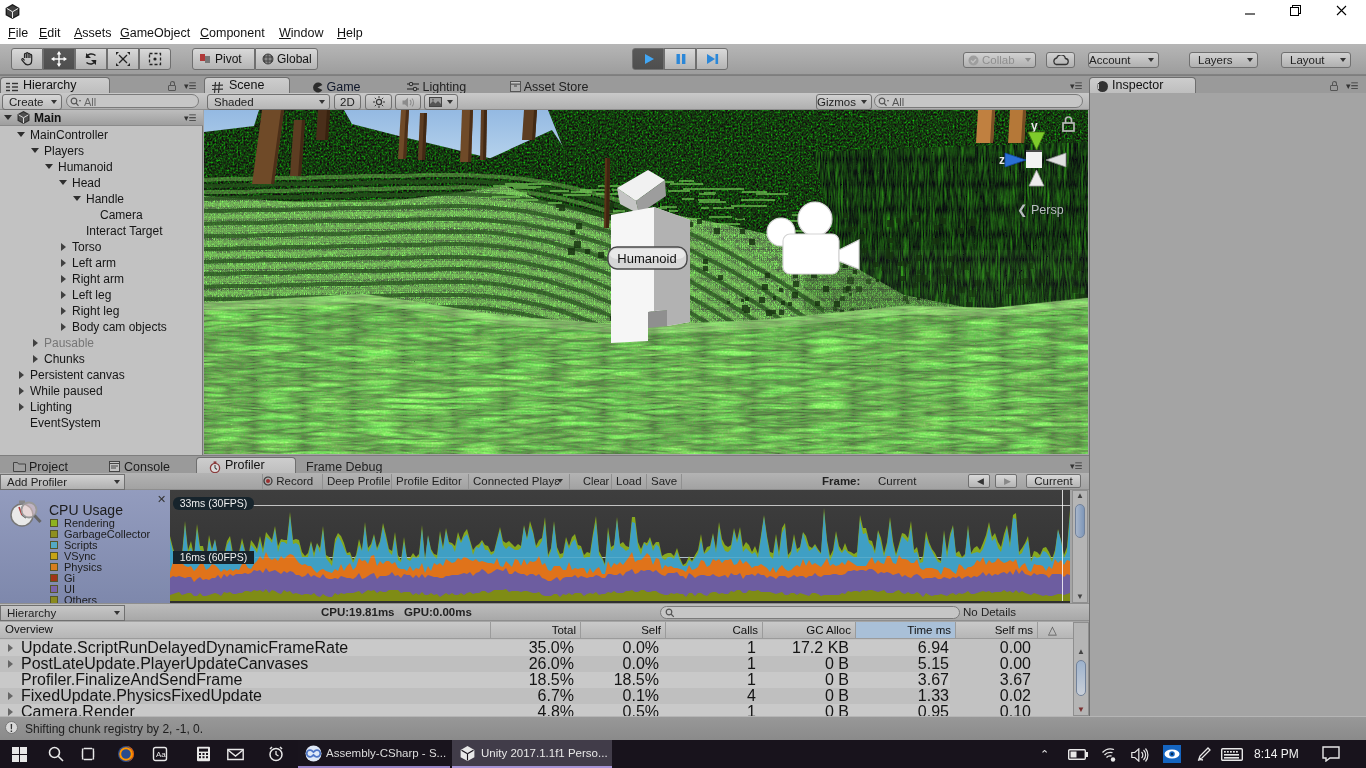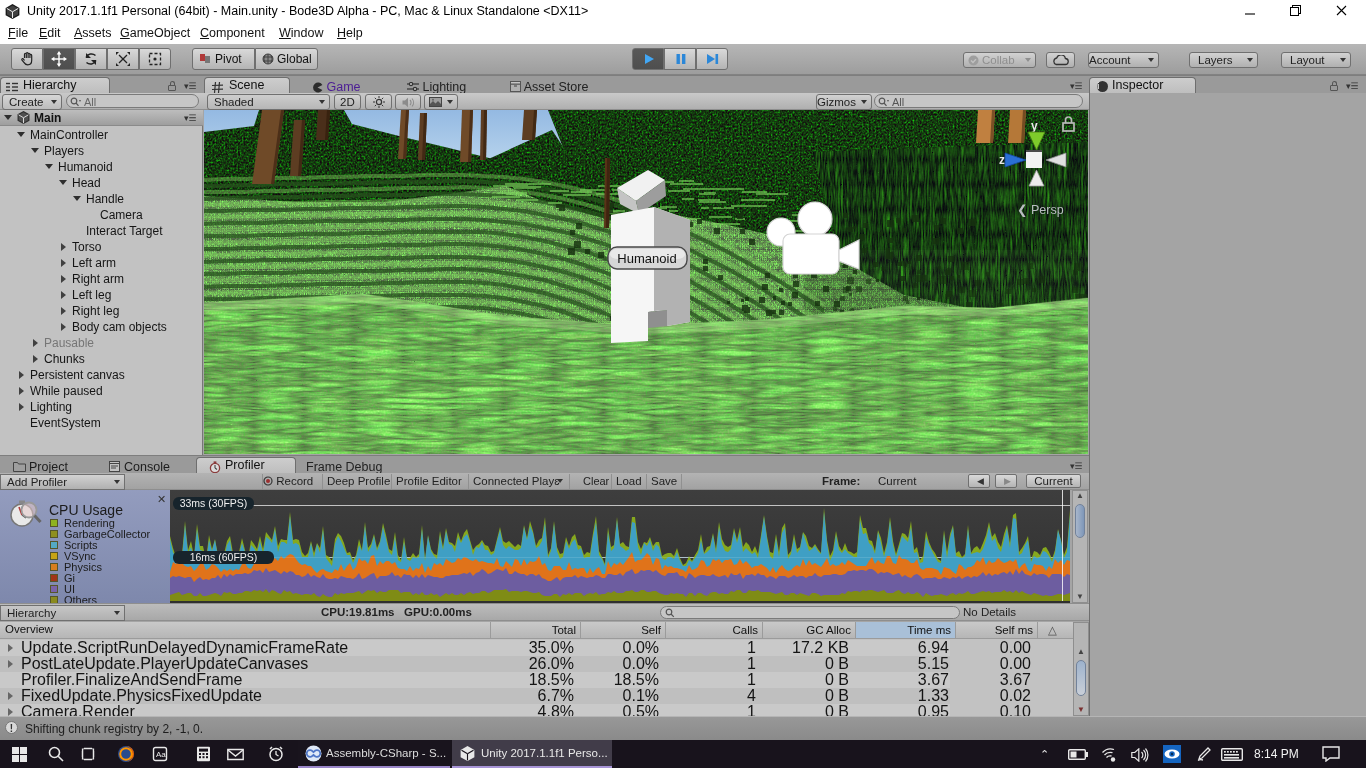--- a/index.html
+++ b/index.html
@@ -45,21 +45,20 @@
 <div class="abs" id="title">
  <svg class="abs" style="left:5px;top:4px" width="15" height="15" viewBox="0 0 24 24">
       <path fill="#1a1a1a" d="M12 0L23 6.2v11.6L12 24 1 17.8V6.2z"></path>
       <path fill="#eee" d="M12 2.3l8.9 5v9.4L12 21.7l-8.9-5V7.3z" opacity="0.18"></path>
       <g stroke="#fff" stroke-width="1.6" opacity="0.9">
         <line x1="12" y1="12.5" x2="12" y2="22.5"></line>
         <line x1="12" y1="12.5" x2="2.8" y2="7"></line>
         <line x1="12" y1="12.5" x2="21.2" y2="7"></line>
       </g>
     </svg>
- <span class="tx" style="left:27px;top:4px;font-size:12.5px">Unity 2017.1.1f1 Personal (64bit) - Main.unity - Bode3D Alpha - PC, Mac &amp; Linux Standalone &lt;DX11&gt;</span>
  <svg class="abs" style="left:1245px;top:5px" width="11" height="11" viewBox="0 0 11 11">
       <line x1="0" y1="9" x2="10" y2="9" stroke="#000" stroke-width="1.1"></line>
     </svg>
  <svg class="abs" style="left:1290px;top:5px" width="11" height="11" viewBox="0 0 11 11">
       <rect x="2.5" y="0.5" width="8" height="8" fill="none" stroke="#000" stroke-width="1"></rect>
       <rect x="0.5" y="2.5" width="8" height="8" fill="#fff" stroke="#000" stroke-width="1"></rect>
     </svg>
  <svg class="abs" style="left:1336px;top:5px" width="11" height="11" viewBox="0 0 11 11">
       <path d="M1 1l9 9M10 1l-9 9" stroke="#000" stroke-width="1.1"></path>
     </svg>
@@ -281,21 +280,21 @@
  <div class="tab" style="left:0;width:86px">
   <svg width="11" height="11" style="position:absolute;left:7px;top:4px" viewBox="0 0 11 11">
         <g stroke="#333" stroke-width="1.2">
           <line x1="3.5" y1="0" x2="2.5" y2="11"></line>
           <line x1="7.5" y1="0" x2="6.5" y2="11"></line>
           <line x1="0" y1="3.5" x2="11" y2="3.2"></line>
           <line x1="0" y1="7.5" x2="11" y2="7.2"></line>
         </g>
       </svg>
   <span style="margin-left:24px">Scene</span></div>
- <span class="tx" style="left:108px;top:4px;font-size:12.5px;color:#4c1d95"><svg width="11" height="11" style="vertical-align:-1.5px" viewBox="0 0 11 11">
+ <span class="tx" style="left:108px;top:4px;font-size:12.5px;color:#0f172a"><svg width="11" height="11" style="vertical-align:-1.5px" viewBox="0 0 11 11">
         <path d="M5.5 5.5L10.4 3A5 5 0 1 0 10.4 8z" fill="#2c2c2c"></path>
       </svg> Game</span>
  <span class="tx" style="left:203px;top:4px;font-size:12.5px;color:#222">
   <svg width="12" height="10" style="vertical-align:-1px" viewBox="0 0 12 10">
         <g stroke="#333" stroke-width="1.2">
           <line x1="0" y1="2" x2="12" y2="2"></line>
           <line x1="0" y1="7" x2="12" y2="7"></line>
           <circle cx="4" cy="2" r="1.6" fill="#c9c9c9"></circle>
           <circle cx="8" cy="7" r="1.6" fill="#c9c9c9"></circle>
         </g>
@@ -856,21 +855,21 @@
     <polygon points="170,601 170,536 173,548 176,557 179,551 182,554 185,521 188,550 191,541 194,556 197,524 200,546 203,546 206,560 209,535 212,549 215,539 218,555 221,553 224,554 227,541 230,536 233,553 236,556 239,552 242,538 245,550 248,559 251,540 254,544 257,549 260,536 263,549 266,532 269,536 272,540 275,526 278,546 281,539 284,540 287,540 290,512 293,540 296,539 299,540 302,552 305,556 308,553 311,541 314,553 317,543 320,548 323,526 326,555 329,557 332,561 335,539 338,533 341,536 344,543 347,553 350,552 353,560 356,555 359,539 362,550 365,522 368,548 371,544 374,534 377,548 380,541 383,523 386,535 389,549 392,551 395,532 398,555 401,560 404,537 407,558 410,558 413,553 416,557 419,554 422,525 425,559 428,535 431,549 434,554 437,555 440,531 443,547 446,528 449,542 452,543 455,546 458,532 461,541 464,533 467,529 470,540 473,550 476,546 479,544 482,540 485,545 488,546 491,552 494,551 497,539 500,527 503,541 506,543 509,541 512,544 515,547 518,544 521,546 524,525 527,538 530,521 533,531 536,546 539,540 542,538 545,517 548,555 551,548 554,521 557,547 560,554 563,553 566,537 569,546 572,537 575,534 578,545 581,546 584,555 587,552 590,553 593,533 596,516 599,551 602,557 605,564 608,527 611,547 614,545 617,517 620,544 623,542 626,546 629,547 632,517 635,517 638,542 641,549 644,542 647,543 650,537 653,546 656,542 659,542 662,556 665,554 668,553 671,553 674,556 677,548 680,558 683,565 686,563 689,556 692,561 695,555 698,550 701,534 704,553 707,547 710,546 713,533 716,549 719,522 722,539 725,545 728,547 731,545 734,528 737,540 740,527 743,547 746,542 749,545 752,552 755,546 758,554 761,535 764,515 767,536 770,552 773,553 776,534 779,552 782,528 785,523 788,555 791,551 794,534 797,549 800,547 803,532 806,536 809,546 812,548 815,544 818,549 821,553 824,508 827,540 830,556 833,550 836,531 839,546 842,551 845,543 848,551 851,552 854,554 857,552 860,515 863,528 866,528 869,540 872,541 875,551 878,530 881,538 884,553 887,542 890,517 893,541 896,554 899,544 902,533 905,534 908,538 911,521 914,550 917,547 920,560 923,556 926,531 929,542 932,549 935,553 938,559 941,561 944,530 947,552 950,534 953,525 956,553 959,551 962,557 965,554 968,525 971,553 974,548 977,546 980,550 983,543 986,535 989,522 992,537 995,533 998,542 1001,547 1004,534 1007,525 1010,543 1013,515 1016,513 1019,552 1022,548 1025,543 1028,536 1031,560 1034,551 1037,552 1040,555 1043,548 1046,547 1049,552 1052,559 1055,550 1058,529 1061,540 1064,555 1067,547 1070,510 1070,601" fill="#86a81e"></polygon>
     <polygon points="170,601 170,539 173,552 176,558 179,554 182,558 185,525 188,553 191,547 194,558 197,529 200,550 203,551 206,562 209,540 212,551 215,540 218,557 221,555 224,559 227,545 230,540 233,559 236,560 239,554 242,543 245,552 248,561 251,545 254,548 257,553 260,541 263,554 266,537 269,539 272,543 275,529 278,552 281,542 284,542 287,544 290,516 293,544 296,543 299,545 302,557 305,557 308,557 311,543 314,558 317,544 320,553 323,530 326,558 329,562 332,566 335,544 338,536 341,541 344,548 347,555 350,555 353,563 356,557 359,545 362,551 365,526 368,552 371,547 374,536 377,551 380,543 383,527 386,539 389,552 392,555 395,537 398,560 401,562 404,542 407,559 410,561 413,557 416,558 419,557 422,529 425,561 428,536 431,551 434,556 437,559 440,535 443,550 446,531 449,544 452,545 455,552 458,537 461,543 464,537 467,534 470,542 473,555 476,547 479,548 482,542 485,550 488,550 491,555 494,553 497,541 500,530 503,545 506,549 509,546 512,548 515,550 518,550 521,548 524,527 527,540 530,526 533,533 536,548 539,546 542,541 545,523 548,558 551,551 554,524 557,551 560,559 563,557 566,541 569,549 572,542 575,539 578,550 581,548 584,558 587,557 590,557 593,537 596,522 599,555 602,559 605,566 608,532 611,551 614,548 617,520 620,546 623,548 626,551 629,549 632,522 635,523 638,547 641,555 644,543 647,546 650,540 653,551 656,544 659,547 662,558 665,560 668,557 671,557 674,559 677,552 680,561 683,566 686,566 689,560 692,562 695,558 698,553 701,540 704,554 707,552 710,549 713,535 716,553 719,527 722,544 725,551 728,552 731,549 734,531 737,543 740,532 743,552 746,548 749,551 752,554 755,552 758,558 761,538 764,517 767,539 770,556 773,559 776,538 779,557 782,533 785,527 788,559 791,554 794,538 797,553 800,549 803,533 806,542 809,551 812,549 815,546 818,551 821,554 824,512 827,543 830,561 833,554 836,535 839,550 842,553 845,549 848,553 851,555 854,557 857,557 860,520 863,534 866,533 869,543 872,546 875,554 878,532 881,543 884,557 887,545 890,521 893,545 896,557 899,547 902,536 905,539 908,542 911,527 914,553 917,552 920,563 923,562 926,537 929,545 932,551 935,557 938,562 941,563 944,534 947,558 950,538 953,527 956,556 959,557 962,558 965,556 968,529 971,554 974,553 977,552 980,553 983,549 986,540 989,526 992,541 995,538 998,548 1001,552 1004,540 1007,528 1010,548 1013,518 1016,519 1019,555 1022,553 1025,545 1028,540 1031,562 1034,556 1037,558 1040,557 1043,551 1046,552 1049,556 1052,562 1055,553 1058,530 1061,541 1064,558 1067,552 1070,515 1070,601" fill="#3f9fc4"></polygon>
     <polygon points="170,601 170,572 173,562 176,564 179,559 182,563 185,566 188,567 191,566 194,571 197,568 200,564 203,563 206,570 209,568 212,564 215,565 218,568 221,572 224,569 227,571 230,569 233,571 236,569 239,570 242,564 245,563 248,568 251,569 254,564 257,561 260,556 263,560 266,552 269,558 272,560 275,558 278,561 281,556 284,559 287,556 290,554 293,555 296,559 299,563 302,565 305,564 308,566 311,566 314,570 317,573 320,570 323,569 326,571 329,572 332,573 335,569 338,571 341,564 344,571 347,566 350,563 353,570 356,567 359,558 362,561 365,560 368,564 371,556 374,555 377,566 380,561 383,564 386,561 389,561 392,564 395,562 398,568 401,569 404,569 407,571 410,566 413,571 416,568 419,569 422,563 425,573 428,566 431,571 434,563 437,565 440,563 443,566 446,559 449,561 452,563 455,562 458,558 461,560 464,557 467,558 470,560 473,561 476,559 479,562 482,561 485,562 488,563 491,563 494,564 497,558 500,566 503,567 506,561 509,564 512,567 515,559 518,560 521,566 524,559 527,565 530,561 533,562 536,561 539,556 542,565 545,563 548,570 551,571 554,566 557,566 560,566 563,570 566,570 569,562 572,570 575,568 578,569 581,568 584,568 587,574 590,568 593,573 596,569 599,567 602,574 605,574 608,561 611,568 614,563 617,565 620,562 623,565 626,561 629,557 632,552 635,562 638,560 641,560 644,557 647,553 650,556 653,565 656,558 659,559 662,570 665,565 668,567 671,566 674,568 677,568 680,569 683,570 686,572 689,565 692,570 695,569 698,567 701,560 704,561 707,567 710,565 713,559 716,561 719,559 722,563 725,560 728,560 731,559 734,565 737,564 740,559 743,564 746,561 749,564 752,568 755,566 758,566 761,564 764,566 767,568 770,572 773,567 776,573 779,568 782,565 785,569 788,571 791,570 794,567 797,565 800,567 803,559 806,566 809,560 812,565 815,563 818,565 821,567 824,563 827,558 830,566 833,564 836,566 839,565 842,562 845,565 848,560 851,562 854,564 857,566 860,566 863,566 866,566 869,561 872,557 875,564 878,560 881,563 884,564 887,556 890,556 893,563 896,564 899,555 902,559 905,559 908,560 911,563 914,563 917,559 920,568 923,570 926,568 929,568 932,568 935,569 938,570 941,575 944,567 947,568 950,569 953,572 956,574 959,564 962,566 965,570 968,567 971,567 974,565 977,560 980,562 983,557 986,565 989,560 992,563 995,562 998,558 1001,561 1004,563 1007,562 1010,560 1013,562 1016,559 1019,569 1022,565 1025,563 1028,570 1031,572 1034,564 1037,565 1040,565 1043,566 1046,571 1049,566 1052,569 1055,559 1058,563 1061,560 1064,565 1067,560 1070,561 1070,601" fill="#e0731a"></polygon>
     <polygon points="170,601 170,578 173,576 176,577 179,576 182,577 185,578 188,577 191,577 194,582 197,579 200,577 203,580 206,579 209,580 212,578 215,578 218,575 221,579 224,574 227,577 230,574 233,576 236,574 239,574 242,574 245,573 248,574 251,573 254,570 257,571 260,570 263,573 266,568 269,572 272,571 275,570 278,572 281,574 284,571 287,573 290,571 293,572 296,575 299,575 302,577 305,576 308,573 311,577 314,575 317,577 320,578 323,574 326,578 329,579 332,579 335,578 338,579 341,576 344,577 347,578 350,578 353,579 356,577 359,573 362,579 365,578 368,576 371,574 374,573 377,579 380,576 383,576 386,576 389,575 392,572 395,576 398,575 401,578 404,574 407,575 410,575 413,578 416,575 419,578 422,574 425,578 428,575 431,576 434,577 437,577 440,578 443,578 446,576 449,576 452,575 455,575 458,575 461,574 464,573 467,574 470,572 473,576 476,573 479,572 482,569 485,571 488,574 491,573 494,571 497,569 500,570 503,571 506,568 509,574 512,574 515,571 518,573 521,574 524,574 527,576 530,574 533,574 536,576 539,574 542,578 545,579 548,581 551,581 554,579 557,577 560,581 563,578 566,577 569,577 572,577 575,575 578,578 581,576 584,577 587,578 590,577 593,577 596,575 599,576 602,578 605,578 608,574 611,574 614,575 617,575 620,573 623,576 626,572 629,571 632,569 635,574 638,573 641,570 644,571 647,570 650,570 653,572 656,570 659,573 662,575 665,576 668,573 671,573 674,573 677,572 680,576 683,576 686,579 689,573 692,575 695,578 698,576 701,575 704,575 707,576 710,576 713,574 716,576 719,577 722,576 725,575 728,578 731,573 734,575 737,575 740,573 743,579 746,575 749,575 752,574 755,576 758,573 761,575 764,575 767,578 770,576 773,577 776,579 779,576 782,576 785,576 788,578 791,577 794,575 797,577 800,576 803,576 806,578 809,576 812,576 815,573 818,576 821,577 824,575 827,575 830,575 833,574 836,574 839,575 842,575 845,574 848,571 851,571 854,570 857,571 860,570 863,570 866,571 869,569 872,569 875,571 878,574 881,572 884,573 887,572 890,573 893,575 896,574 899,573 902,577 905,575 908,577 911,578 914,575 917,574 920,576 923,579 926,578 929,578 932,578 935,577 938,579 941,579 944,577 947,578 950,579 953,577 956,578 959,576 962,579 965,577 968,576 971,578 974,576 977,577 980,575 983,572 986,576 989,573 992,576 995,574 998,575 1001,573 1004,572 1007,574 1010,571 1013,575 1016,569 1019,574 1022,570 1025,574 1028,575 1031,576 1034,573 1037,575 1040,574 1043,574 1046,575 1049,578 1052,574 1055,574 1058,574 1061,574 1064,577 1067,574 1070,575 1070,601" fill="#6d5da0"></polygon>
     <polygon points="170,601 170,595 173,594 176,593 179,592 182,595 185,594 188,593 191,593 194,596 197,596 200,593 203,596 206,596 209,595 212,594 215,593 218,594 221,596 224,592 227,593 230,592 233,594 236,594 239,593 242,593 245,591 248,591 251,592 254,590 257,591 260,590 263,592 266,589 269,593 272,590 275,591 278,593 281,594 284,590 287,592 290,591 293,594 296,593 299,594 302,595 305,594 308,594 311,595 314,593 317,596 320,597 323,594 326,596 329,597 332,597 335,593 338,595 341,593 344,594 347,593 350,593 353,593 356,592 359,591 362,594 365,592 368,590 371,591 374,590 377,593 380,591 383,592 386,592 389,590 392,590 395,590 398,590 401,593 404,592 407,592 410,592 413,595 416,593 419,595 422,592 425,595 428,595 431,593 434,595 437,594 440,597 443,595 446,593 449,595 452,593 455,595 458,595 461,593 464,595 467,593 470,592 473,594 476,593 479,593 482,591 485,591 488,593 491,592 494,590 497,590 500,590 503,590 506,589 509,592 512,591 515,591 518,591 521,592 524,591 527,591 530,592 533,593 536,593 539,592 542,595 545,596 548,596 551,596 554,594 557,594 560,597 563,594 566,595 569,593 572,595 575,593 578,593 581,593 584,596 587,594 590,593 593,594 596,592 599,595 602,594 605,594 608,592 611,593 614,591 617,593 620,593 623,593 626,591 629,591 632,590 635,592 638,592 641,590 644,590 647,592 650,592 653,591 656,591 659,593 662,594 665,595 668,595 671,593 674,594 677,593 680,594 683,594 686,597 689,593 692,593 695,596 698,593 701,593 704,595 707,596 710,593 713,592 716,592 719,594 722,593 725,594 728,594 731,591 734,592 737,590 740,590 743,593 746,593 749,590 752,591 755,591 758,590 761,592 764,592 767,592 770,592 773,593 776,594 779,593 782,592 785,595 788,595 791,593 794,593 797,595 800,593 803,594 806,595 809,596 812,593 815,593 818,594 821,596 824,595 827,595 830,595 833,595 836,595 839,595 842,593 845,594 848,591 851,592 854,591 857,591 860,592 863,590 866,591 869,590 872,590 875,591 878,592 881,591 884,590 887,593 890,593 893,593 896,591 899,590 902,593 905,594 908,592 911,594 914,594 917,592 920,594 923,597 926,593 929,595 932,596 935,595 938,595 941,594 944,595 947,596 950,594 953,593 956,595 959,593 962,594 965,593 968,591 971,594 974,594 977,593 980,592 983,591 986,592 989,591 992,593 995,592 998,592 1001,592 1004,590 1007,592 1010,591 1013,593 1016,590 1019,593 1022,591 1025,593 1028,594 1031,595 1034,593 1037,594 1040,595 1043,596 1046,595 1049,596 1052,596 1055,595 1058,594 1061,594 1064,595 1067,594 1070,593 1070,601" fill="#7f8c15"></polygon>
     <line x1="253" y1="505.5" x2="1070" y2="505.5" stroke="#ffffff" stroke-opacity="0.12" stroke-width="1"></line>
     <line x1="255" y1="557.5" x2="1070" y2="557.5" stroke="#d9f2ff" stroke-opacity="0.15" stroke-width="1"></line>
     <line x1="1062.5" y1="490" x2="1062.5" y2="601" stroke="#ffffff" stroke-opacity="0.8" stroke-width="1"></line>
   </svg>
 <div class="abs" style="left:173px;top:497px;width:81px;height:13px;background:#17242c;border-radius:6px;color:#eee;font-size:10.5px;line-height:13px;text-align:center">33ms (30FPS)</div>
-<div class="abs" style="left:173px;top:551px;width:101px;height:13px;background:#17242c;border-radius:6px;color:#eee;font-size:10.5px;line-height:13px;text-align:center">16ms (60FPS)</div>
+<div class="abs" style="left:173px;top:551px;width:81px;height:13px;background:#17242c;border-radius:0;color:#eee;font-size:10.5px;line-height:13px;text-align:center">16ms (60FPS)</div>
 
 <div class="abs" style="left:1072px;top:490px;width:16px;height:113px;background:#b5b5b5;border:1px solid #8e8e8e">
  <span class="tx" style="left:3px;top:0px;font-size:8px;color:#444">▲</span>
  <div class="abs" style="left:2px;top:13px;width:10px;height:34px;background:linear-gradient(90deg,#a8b6cb,#7d96b8);border:1px solid #72829a;border-radius:5px"></div>
  <span class="tx" style="left:3px;top:101px;font-size:8px;color:#444">▼</span>
 </div>
 
 <div class="abs" style="left:0;top:603px;width:1089px;height:18px;background:linear-gradient(#bcbcbc,#a8a8a8);border-top:1px solid #8e8e8e;border-bottom:1px solid #8e8e8e">
  <div class="drop" style="left:0;top:1px;width:125px;border-radius:0;background:linear-gradient(#c6c6c6,#b0b0b0)"><span style="margin-left:6px">Hierarchy</span><span class="dar"></span></div>
  <span class="tx" style="left:321px;top:2px;font-size:11.5px;font-weight:bold;color:#222">CPU:19.81ms&nbsp;&nbsp;&nbsp;GPU:0.00ms</span>

